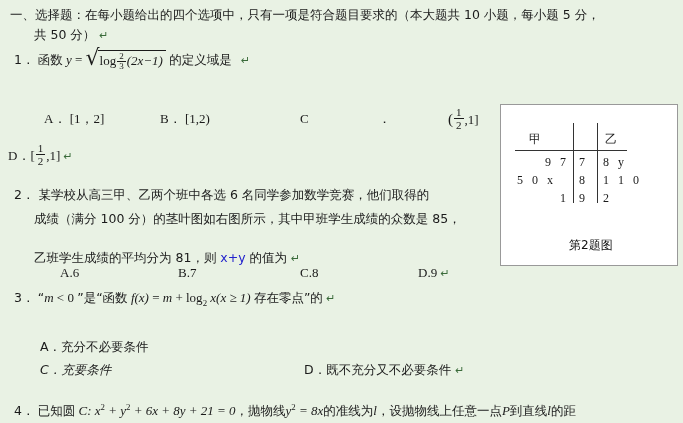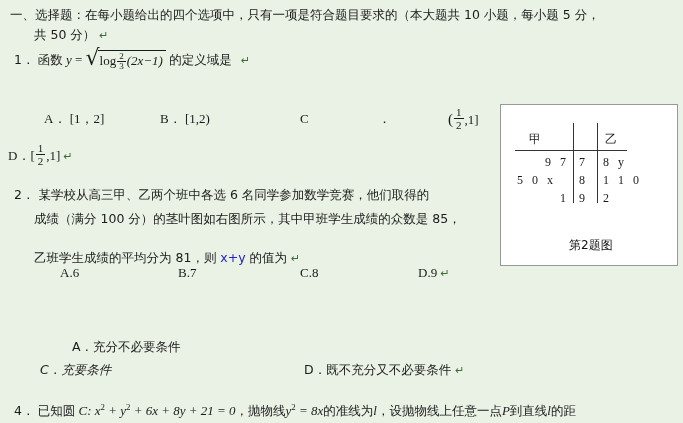--- a/index.html
+++ b/index.html
@@ -199,22 +199,36 @@
     <span class="mn">B.7</span>
   </div>
   <div class="line" style="left:300px; top:266px;">
     <span class="mn">C.8</span>
   </div>
   <div class="line" style="left:418px; top:266px;">
     <span class="mn">D.9</span>
     <span class="ret">↵</span>
   </div>
 
-
-  <div class="line zh" style="left:40px; top:340px;margin-left:32px;">
+  <div class="line" style="left:14px; top:291px;">
+    <span class="zh">3．</span>
+    <span class="zh">“</span><span class="mi">m</span>
+    <span class="mn">&lt; 0</span>
+    <span class="zh">”是“函数</span>
+    <span class="mi">f(x)</span>
+    <span class="mn">=</span>
+    <span class="mi">m</span>
+    <span class="mn">+</span>
+    <span class="mn">log</span><sub>2</sub>
+    <span class="mi">x(x ≥ 1)</span>
+    <span class="zh">存在零点”的</span>
+    <span class="ret">↵</span>
+  </div>
+
+  <div class="line zh" style="left:40px; top:340px;">
     <span>A．充分不必要条件</span>
   </div>
   <div class="line zh" style="left:40px; top:363px;font-style:italic;">
     <span>C．充要条件</span>
   </div>
   <div class="line zh" style="left:304px; top:363px;">
     <span>D．既不充分又不必要条件</span>
     <span class="ret">↵</span>
   </div>
 

